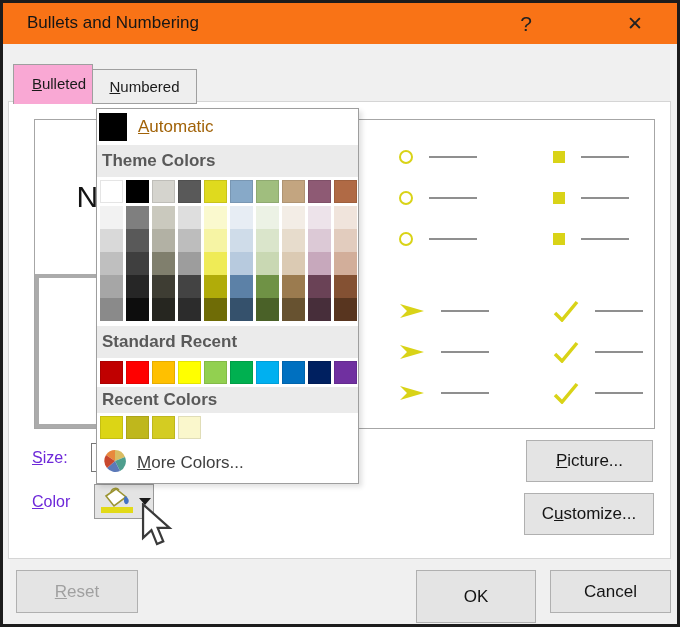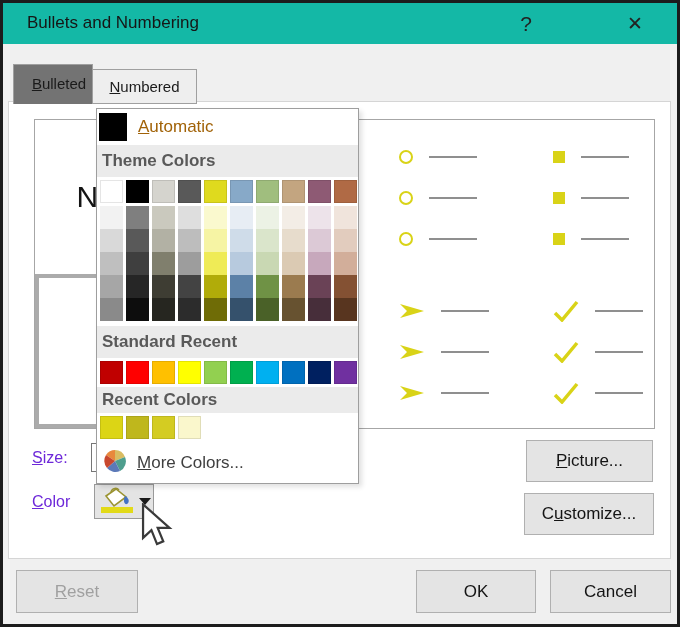--- a/index.html
+++ b/index.html
@@ -3,30 +3,30 @@
 <meta charset="utf-8">
 <style>
   * { margin:0; padding:0; box-sizing:border-box; }
   html,body { width:680px; height:627px; }
   body { font-family:"Liberation Sans", sans-serif; }
 
   .dialog { position:relative; width:680px; height:627px; background:#f0f0f0;
             border:3px solid #1c1c1c; overflow:hidden; }
 
   
-  .titlebar { position:absolute; left:0; top:0; width:674px; height:41px; background:#14b8a6; }
+  .titlebar { position:absolute; left:0; top:0; width:674px; height:41px; background:#f97316; }
   .title { position:absolute; left:24px; top:10px; font-size:17px; color:#161616; }
   .help-btn { position:absolute; left:505px; top:4px; width:36px; height:34px;
               font-size:21px; color:#222; text-align:center; line-height:34px; }
   .close-btn { position:absolute; left:612px; top:4px; width:40px; height:34px;
                font-size:19px; color:#222; text-align:center; line-height:34px; }
 
   
   .tab { position:absolute; font-size:15px; color:#1a1a1a; text-align:center; }
-  .tab-active { left:10px; top:61px; width:80px; height:40px; background:#737373;
+  .tab-active { left:10px; top:61px; width:80px; height:40px; background:#f9a8d4;
                 border:1px solid #9f9f9f; border-bottom:none; line-height:38px; z-index:3;padding-left:12px; }
   .tab-inactive { left:90px; top:66px; width:104px; height:35px; background:#eeeeee;
                   border:1px solid #9f9f9f; border-left:none; line-height:33px; z-index:3; }
 
   .page { position:absolute; left:5px; top:98px; width:663px; height:458px;
           background:#ffffff; border:1px solid #d5d5d5; z-index:1; }
 
   
   .gallery { position:absolute; left:25px; top:17px; width:621px; height:310px;
              border:1px solid #a6a6a6; display:grid;
@@ -53,21 +53,21 @@
   .caret { width:0; height:0; border-left:6px solid transparent;
            border-right:6px solid transparent; border-top:7px solid #1a1a1a; }
 
   .btn { position:absolute; background:#e4e4e4; border:1px solid #b0b0b0;
          font-size:17px; color:#141414; text-align:center;
          font-family:"Liberation Sans",sans-serif; }
   .btn-picture   { left:517px; top:338px; width:127px; height:42px; line-height:40px; }
   .btn-customize { left:515px; top:391px; width:130px; height:42px; line-height:40px; }
 
   .btn-reset  { left:13px;  top:567px; width:122px; height:43px; line-height:41px; color:#a0a0a0; }
-  .btn-ok     { left:413px; top:567px; width:120px; height:43px; line-height:41px; }
+  .btn-ok     { left:413px; top:567px; width:120px; height:53px; line-height:41px; }
   .btn-cancel { left:547px; top:567px; width:121px; height:43px; line-height:41px; }
 
   
   .dropdown { position:absolute; left:93px; top:105px; width:263px; height:376px;
               background:#ffffff; border:1px solid #9e9e9e; z-index:5;
               box-shadow:3px 3px 5px rgba(0,0,0,0.12); }
   .auto-row { display:flex; align-items:center; height:36px; padding-left:2px; gap:11px; }
   .auto-swatch { width:28px; height:28px; }
   .auto-label { font-size:17px; color:#a16207; }
   .sec-header { background:#ebebeb; color:#595959; font-weight:bold; font-size:17px;

